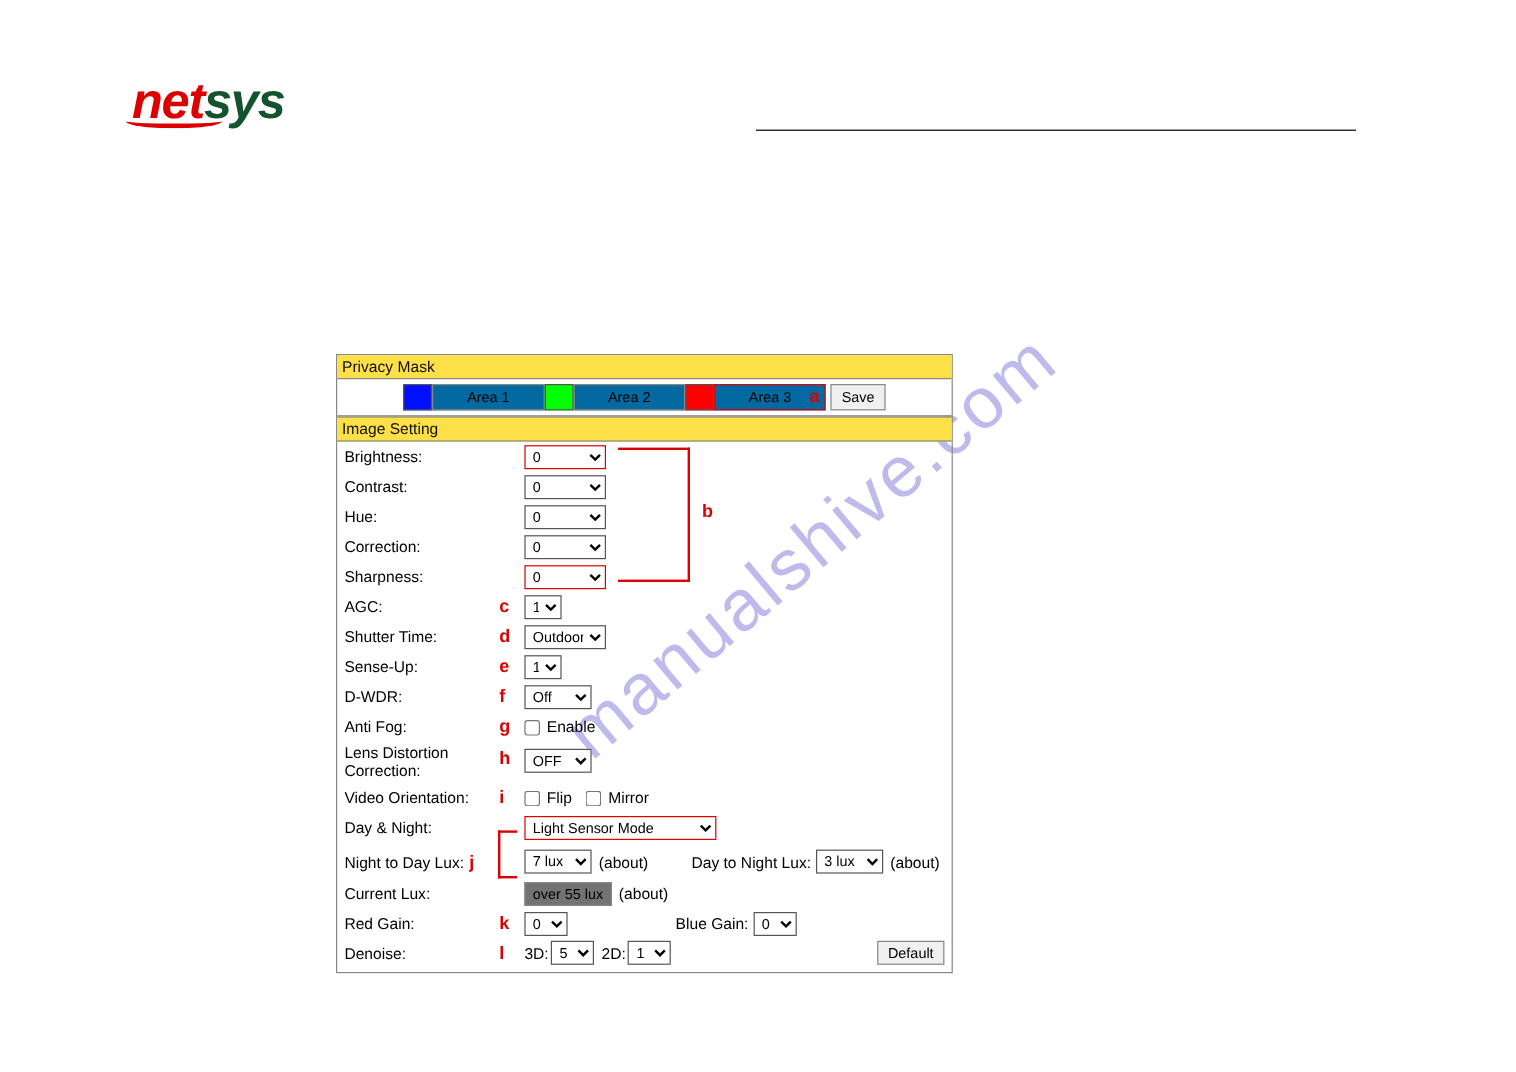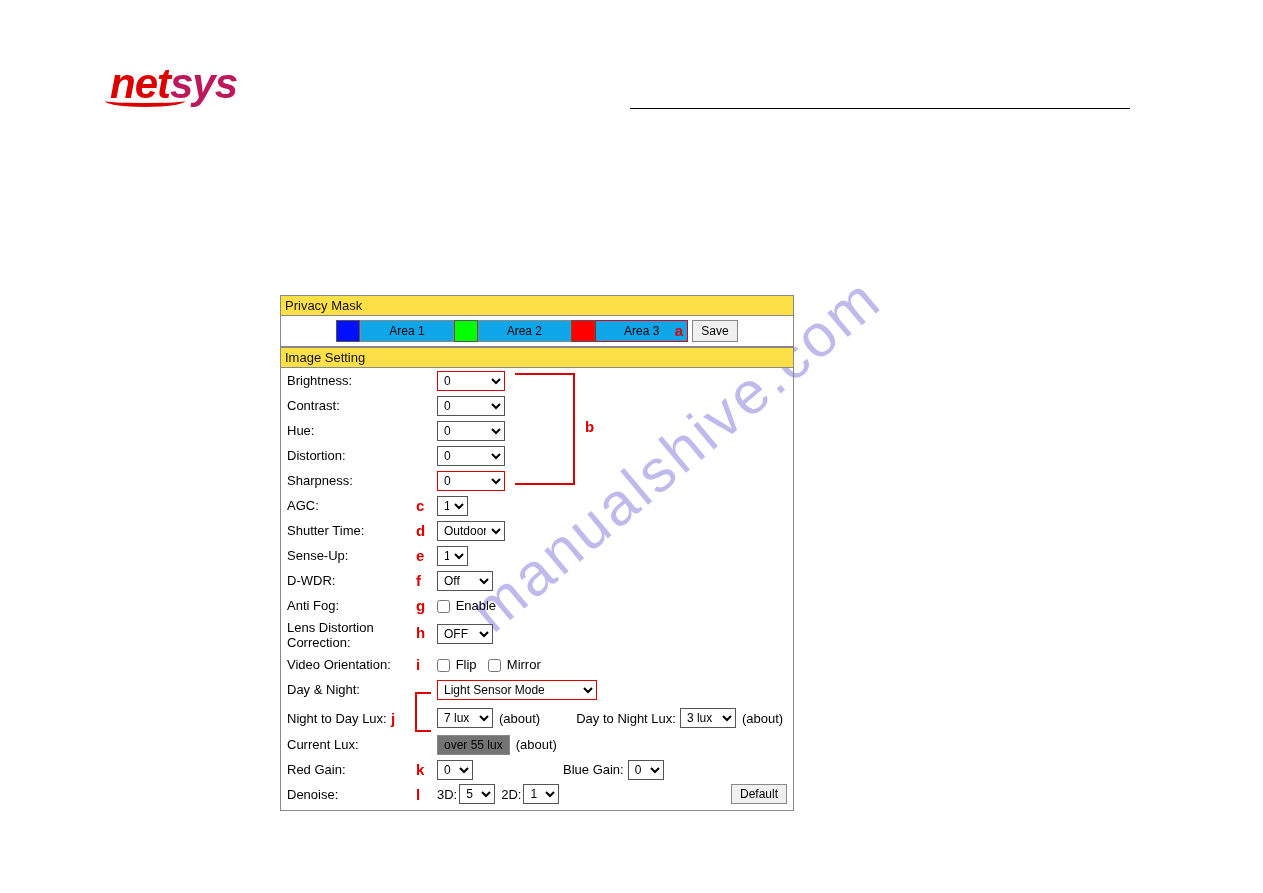--- a/index.html
+++ b/index.html
@@ -16,21 +16,21 @@
   .logo {
     position: absolute;
     left: 110px;
     top: 60px;
     font-size: 42px;
     font-weight: bold;
     font-style: italic;
     letter-spacing: -1px;
   }
   .logo .red { color: #d00; }
-  .logo .black { color: #be185d; }
+  .logo .black { color: #14532d; }
   .logo-swoosh {
     position: absolute;
     left: 105px;
     top: 95px;
     width: 80px;
     height: 12px;
     border-bottom: 4px solid #d00;
     border-radius: 0 0 50% 50%;
   }
   .hr-top {
@@ -77,21 +77,21 @@
     border-bottom: 1px solid #888;
     position: relative;
   }
   .swatch {
     width: 24px;
     height: 22px;
     border: 1px solid #555;
     flex-shrink: 0;
   }
   .area-btn {
-    background: #0ea5e9;
+    background: #0369a1;
     border: 1px solid #888;
     padding: 2px 28px;
     font-size: 12px;
     cursor: pointer;
     height: 22px;
     line-height: 16px;
     text-align: right;
   }
   .save-btn {
     background: #f0f0f0;
@@ -224,21 +224,21 @@
   </div>
   <div class="img-row">
     <span class="img-label">Contrast:</span>
     <select class="sel sel-wide"><option>0</option></select>
   </div>
   <div class="img-row">
     <span class="img-label">Hue:</span>
     <select class="sel sel-wide"><option>0</option></select>
   </div>
   <div class="img-row">
-    <span class="img-label">Distortion:</span>
+    <span class="img-label">Correction:</span>
     <select class="sel sel-wide"><option>0</option></select>
   </div>
   <div class="img-row">
     <span class="img-label">Sharpness:</span>
     <select class="sel sel-wide red-border"><option>0</option></select>
   </div>
 
   <div class="img-row">
     <span class="img-label" style="width:130px">AGC:</span>
     <span class="annot" style="left:135px">c</span>

